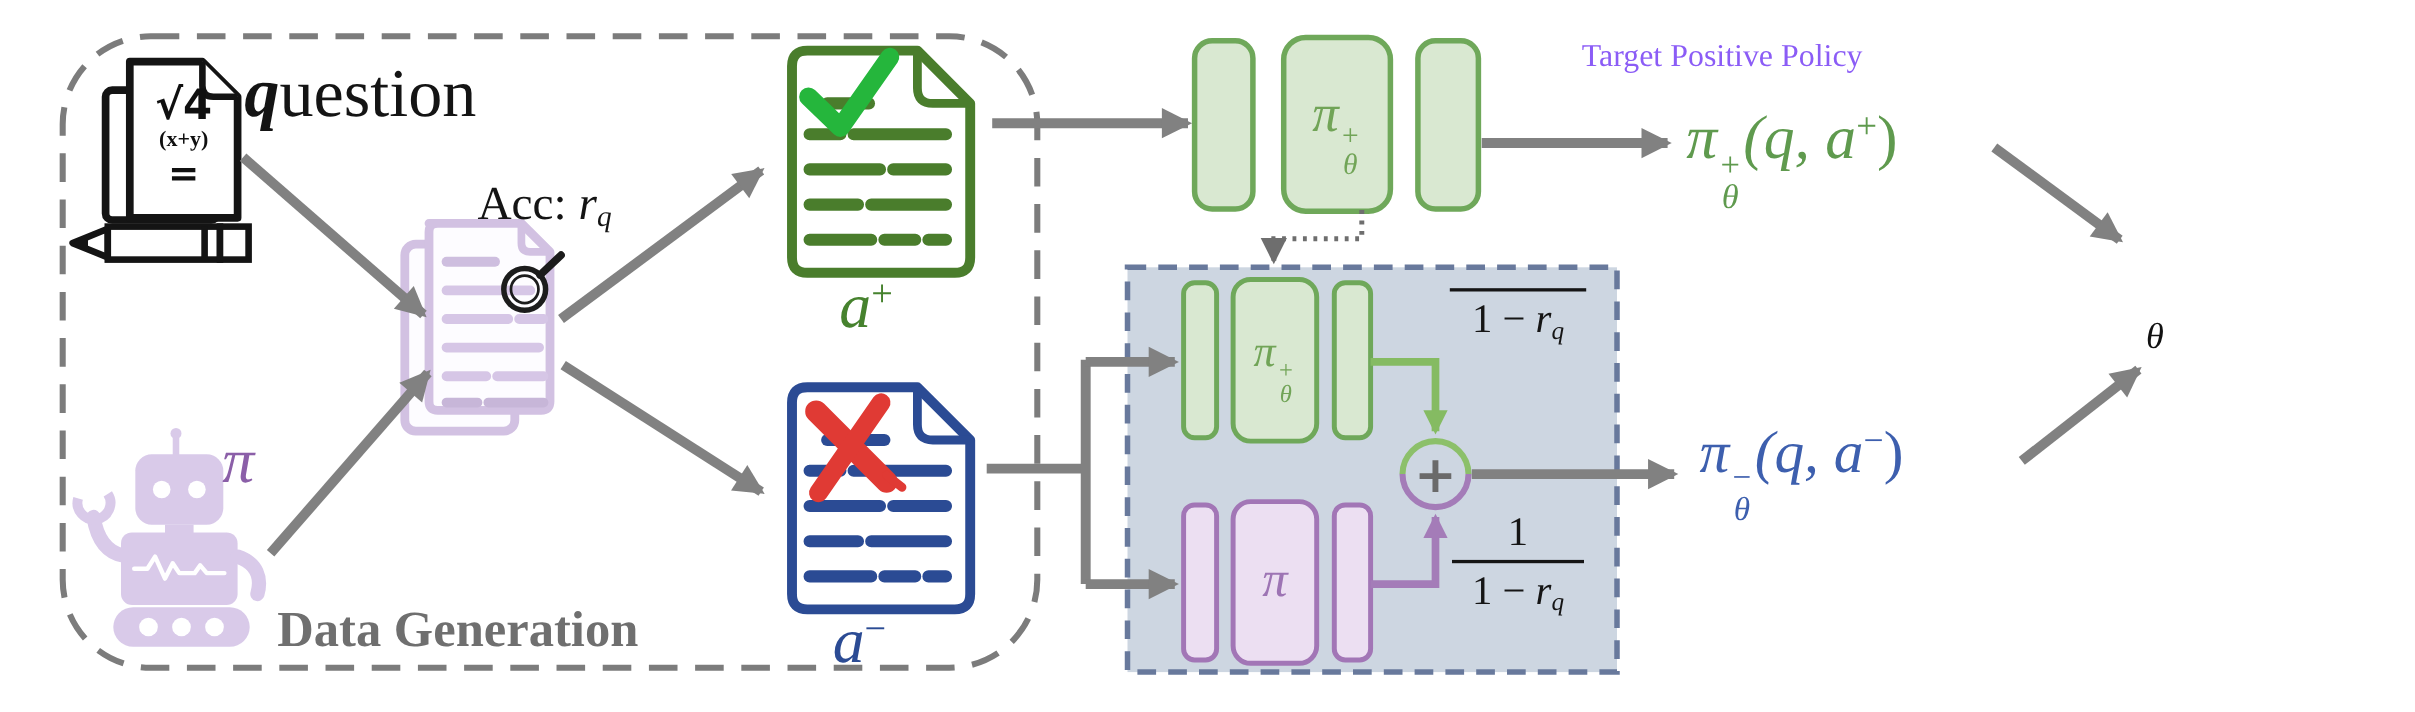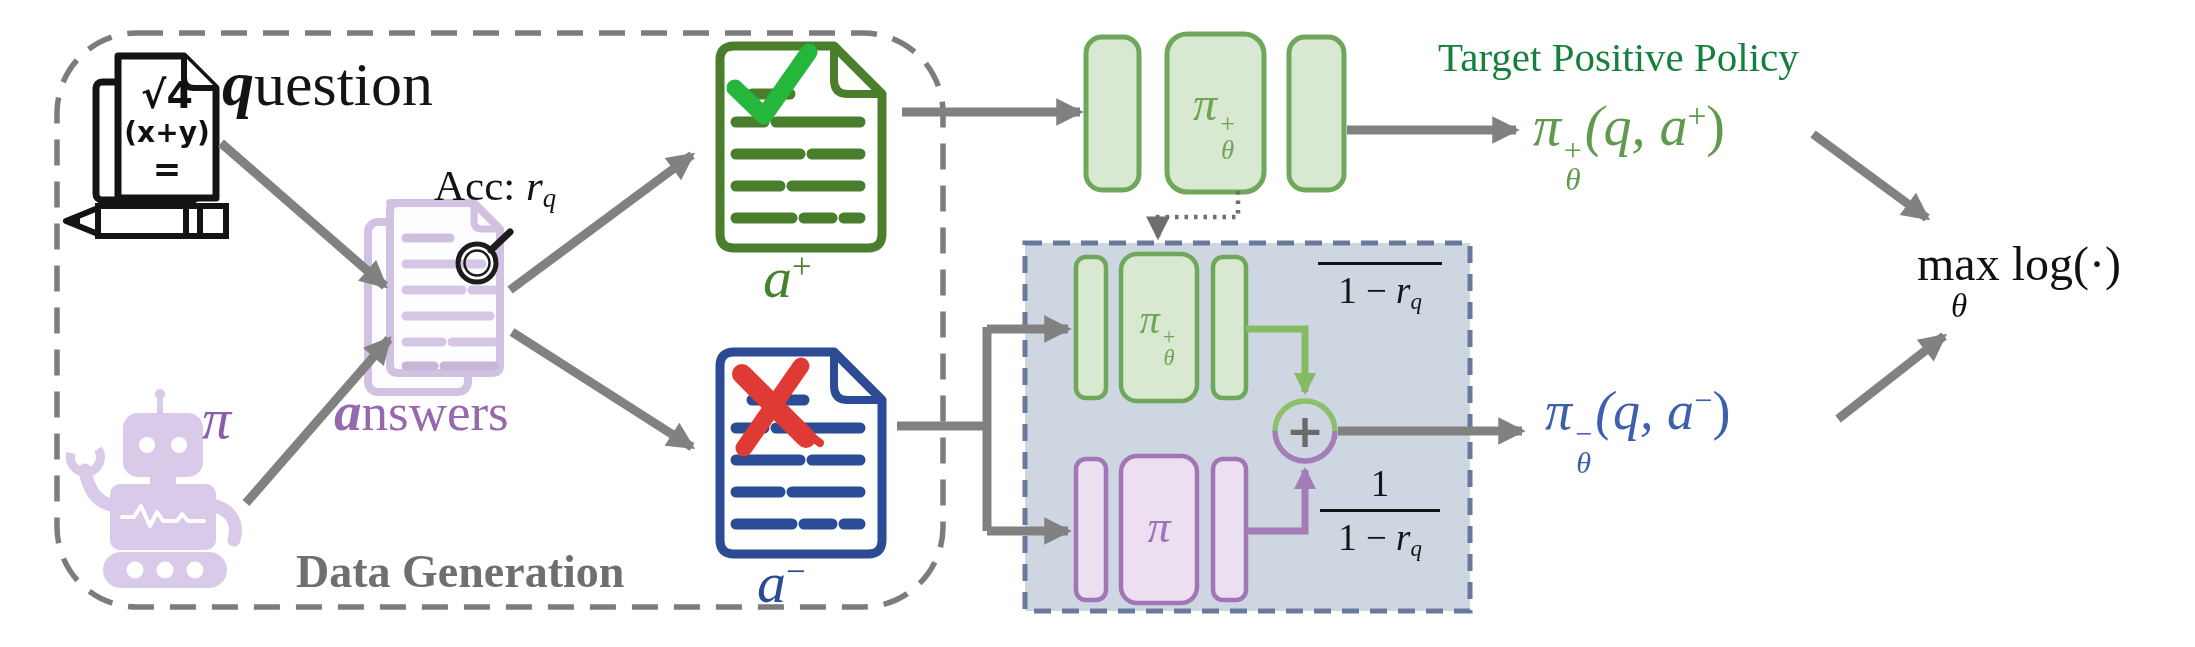--- a/index.html
+++ b/index.html
@@ -178,56 +178,53 @@
   <g stroke="#818181" stroke-width="9" fill="none">
     <path d="M1347,130 L1516,130" marker-end="url(#mGray)"></path>
     <path d="M1813,134 L1927,218" marker-end="url(#mGray)"></path>
     <path d="M1338,431 L1522,431" marker-end="url(#mGray)"></path>
     <path d="M1838,419 L1944,336" marker-end="url(#mGray)"></path>
   </g>
 </svg>
 
 <div class="docmath" style="left:124px;top:76px;width:86px;">
   <span style="font-size:38px;line-height:1.0;">√4</span>
-  <span style="font-size:28px;line-height:1.35;">(x+y)</span>
+  <span style="font-size:20px;line-height:1.35;font-family:Liberation Serif, serif;">(x+y)</span>
   <span style="font-size:34px;line-height:1.0;">=</span>
 </div>
 
 <div class="t" style="left:222px;top:52px;font-size:62px;">
   <span class="b it" style="font-size:64px;">q</span><span>uestion</span>
 </div>
 
 <div class="t" style="left:434px;top:164px;font-size:43px;">
   <span>Acc: </span><span class="it">r</span><sub class="subq">q</sub>
 </div>
 
 <div class="t it" style="left:202px;top:390px;font-size:58px;color:#8b5fa8;">π</div>
 
-<div class="t" style="left:334px;top:384px;font-size:53px;color:#9668ad;">
-  <span class="b it" style="font-size:55px;">a</span><span>nswers</span>
-</div>
-
-<div class="t b" style="left:252px;top:549px;font-size:46px;color:#6f6f6f;margin-left:44px;">Data Generation</div>
+
+<div class="t b" style="left:252px;top:549px;font-size:46px;color:#6f6f6f;">Data Generation</div>
 
 <div class="t" style="left:763px;top:249px;font-size:58px;color:#46822e;">
   <span class="it">a</span><span class="supb">+</span>
 </div>
 
 <div class="t" style="left:757px;top:554px;font-size:58px;color:#2b4b94;">
   <span class="it">a</span><span class="supb">−</span>
 </div>
 
 <div class="t center" style="left:1167px;top:80px;width:97px;font-size:48px;color:#71a457;">
   <span class="it">π</span><span class="stack2">
         <span class="s-sup">+</span>
         <span class="s-sub">θ</span>
       </span>
 </div>
 
-<div class="t" style="left:1438px;top:37px;font-size:41px;color:#15803d;text-align:center;">Target Positive Policy</div>
+<div class="t" style="left:1438px;top:37px;font-size:29px;color:#8b5cf6;text-align:center;">Target Positive Policy</div>
 
 <div class="t" style="left:1533px;top:98px;font-size:56px;color:#5f9a4e;">
   <span class="it">π</span><span class="stack2">
         <span class="s-sup">+</span>
         <span class="s-sub">θ</span>
       </span><span class="it">(q, a</span><span class="supb">+</span><span>)</span>
 </div>
 
 <div class="t center" style="left:1121px;top:300px;width:76px;font-size:40px;color:#71a457;">
   <span class="it">π</span><span class="stack2">
@@ -248,18 +245,15 @@
 </div>
 
 <div class="t" style="left:1545px;top:384px;font-size:54px;color:#3d5fae;">
   <span class="it">π</span><span class="stack2">
         <span class="s-sup">−</span>
         <span class="s-sub">θ</span>
       </span><span class="it">(q, a</span><span class="supb">−</span><span>)</span>
 </div>
 
 
-<div class="t" style="left:1917px;top:240px;font-size:48px;color:#111;">
-  <span>max</span><span> log(·)</span>
-</div>
 <div class="t it" style="left:1951px;top:290px;font-size:33px;color:#111;">θ</div>
 
 </div>
 
 </body></html>

